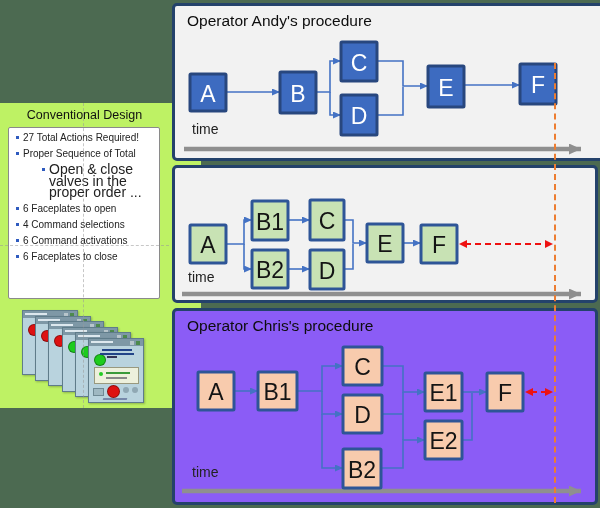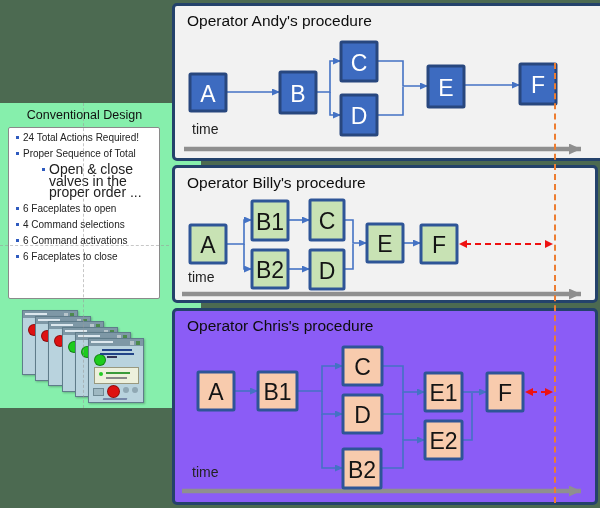--- a/index.html
+++ b/index.html
@@ -1,20 +1,20 @@
 <!DOCTYPE html>
 <html><head>
 <meta charset="utf-8">
 <style>
   html,body{margin:0;padding:0;}
   body{font-family:"Liberation Sans", sans-serif;}
   #stage{position:relative;width:600px;height:508px;overflow:hidden;background:#4c6a51;}
 
   
-  .left-col{position:absolute;left:0;top:103px;width:201px;height:305px;background:#86efac;text-decoration:underline;}
+  .left-col{position:absolute;left:0;top:103px;width:201px;height:305px;background:#bef264;text-decoration:underline;}
   .guide-v{position:absolute;left:83px;top:0;height:305px;width:0;border-left:1px dashed #9a9a9a;opacity:.55;z-index:5;}
   .guide-h{position:absolute;left:0;top:142px;width:169px;height:0;border-top:1px dashed #9a9a9a;opacity:.55;z-index:5;}
   .conv-title{position:absolute;left:0;top:5px;width:169px;text-align:center;font-size:12.5px;color:#111;}
   .conv-box{position:absolute;left:8px;top:24px;width:152px;height:172px;border:1px solid #8a8a8a;border-radius:2px;background:#fff;box-sizing:border-box;}
   .conv-box ul{list-style:none;margin:4px 0 0 0;padding:0 2px 0 0;}
   .conv-box li{position:relative;color:#222;}
   .conv-box li.l1{font-size:10px;line-height:12px;margin:4px 0 4px 0;padding-left:14px;}
   .conv-box li.l2{font-size:14px;line-height:11.5px;margin:4px 0 4px 0;padding-left:40px;padding-right:2px;}
   .conv-box li::before{content:"";position:absolute;top:4px;width:3px;height:3px;background:#2f5bbf;}
   .conv-box li.l1::before{left:7px;}
@@ -52,21 +52,21 @@
 </style>
 </head>
 <body>
 
 <div id="stage">
 
   <div class="left-col">
     <div class="conv-title">Conventional Design</div>
     <div class="conv-box">
       <ul>
-        <li class="l1">24 Total Actions Required!</li>
+        <li class="l1">27 Total Actions Required!</li>
         <li class="l1">Proper Sequence of Total</li>
         <li class="l2">Open &amp; close valves in the proper order ...</li>
         <li class="l1">6 Faceplates to open</li>
         <li class="l1">4 Command selections</li>
         <li class="l1">6 Command activations</li>
         <li class="l1">6 Faceplates to close</li>
       </ul>
     </div>
     <div class="faceplates" id="faceplates">
         <div class="fp-win" style="left: 0px; top: 0px; z-index: 0;">
@@ -175,21 +175,20 @@
             <rect x="253" y="60" width="36" height="41" fill="#3d6bc0" stroke="#28477e" stroke-width="3" rx="1"></rect>
             <text x="271" y="81.5" text-anchor="middle" dominant-baseline="central" font-family="&quot;Liberation Sans&quot;, sans-serif" font-size="23" fill="#ffffff">E</text>
           </g>
           <g>
             <rect x="345" y="58" width="36" height="40" fill="#3d6bc0" stroke="#28477e" stroke-width="3" rx="1"></rect>
             <text x="363" y="79" text-anchor="middle" dominant-baseline="central" font-family="&quot;Liberation Sans&quot;, sans-serif" font-size="23" fill="#ffffff">F</text>
           </g>
         </svg>
       </div>
       <div class="panel" style="left: 172px; top: 165px; width: 426px; height: 138px; background: rgb(242, 242, 242); border-color: rgb(36, 66, 107);">
-        <div class="panel-title">Operator Billy's procedure</div>
         <div class="time-label" style="left: 13px; top: 101px;">time</div>
         <svg width="420" height="132" viewBox="0 0 420 132">
           <defs>
             <marker id="ab-billy" markerWidth="8" markerHeight="7" refX="8" refY="3.5" orient="auto" markerUnits="userSpaceOnUse">
               <polygon points="0,0 8,3.5 0,7" fill="#4472c4"></polygon>
             </marker>
             <marker id="ag-billy" markerWidth="12" markerHeight="11" refX="12" refY="5.5" orient="auto" markerUnits="userSpaceOnUse">
               <polygon points="0,0 12,5.5 0,11" fill="#8f8f8f"></polygon>
             </marker>
           </defs>

